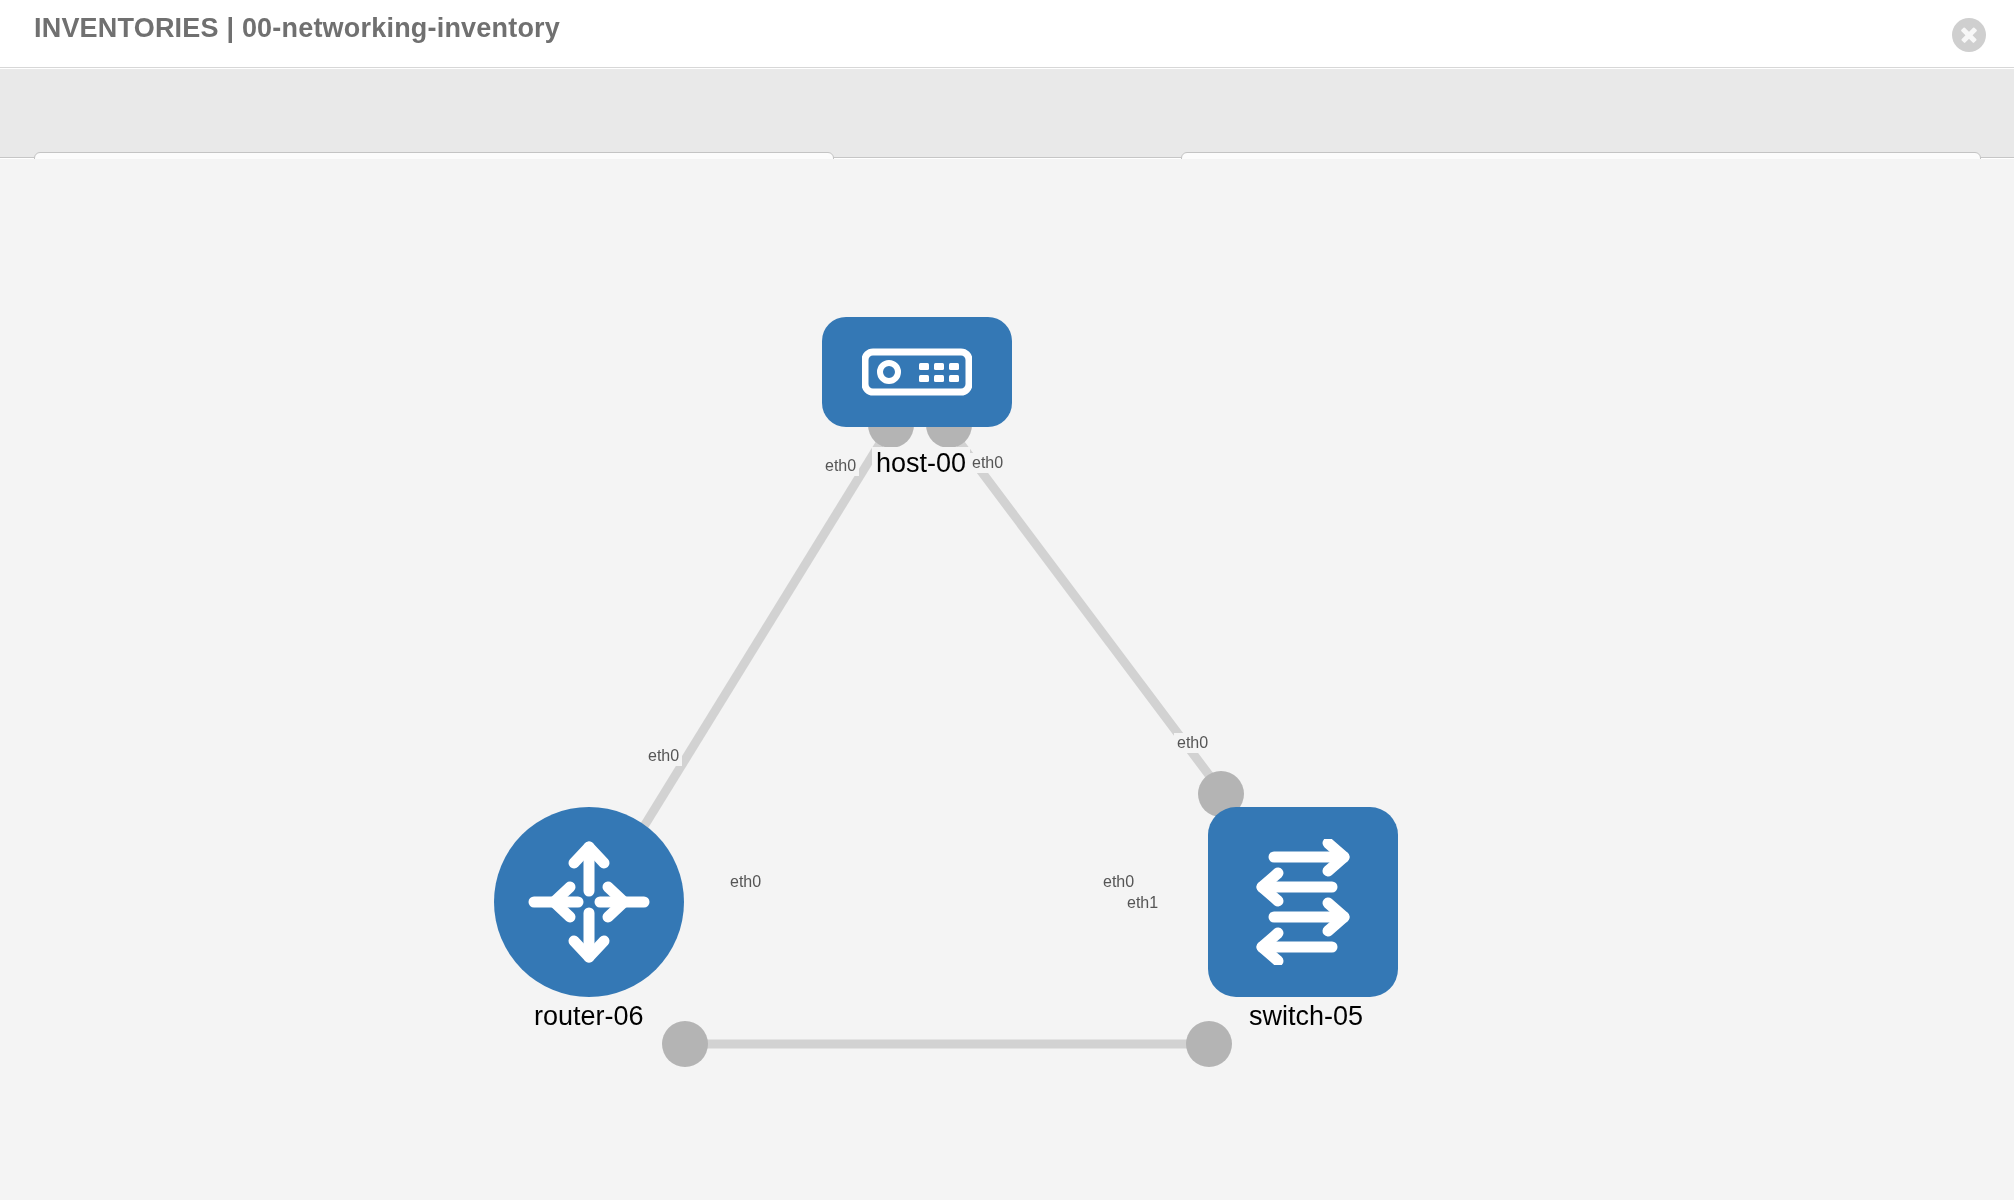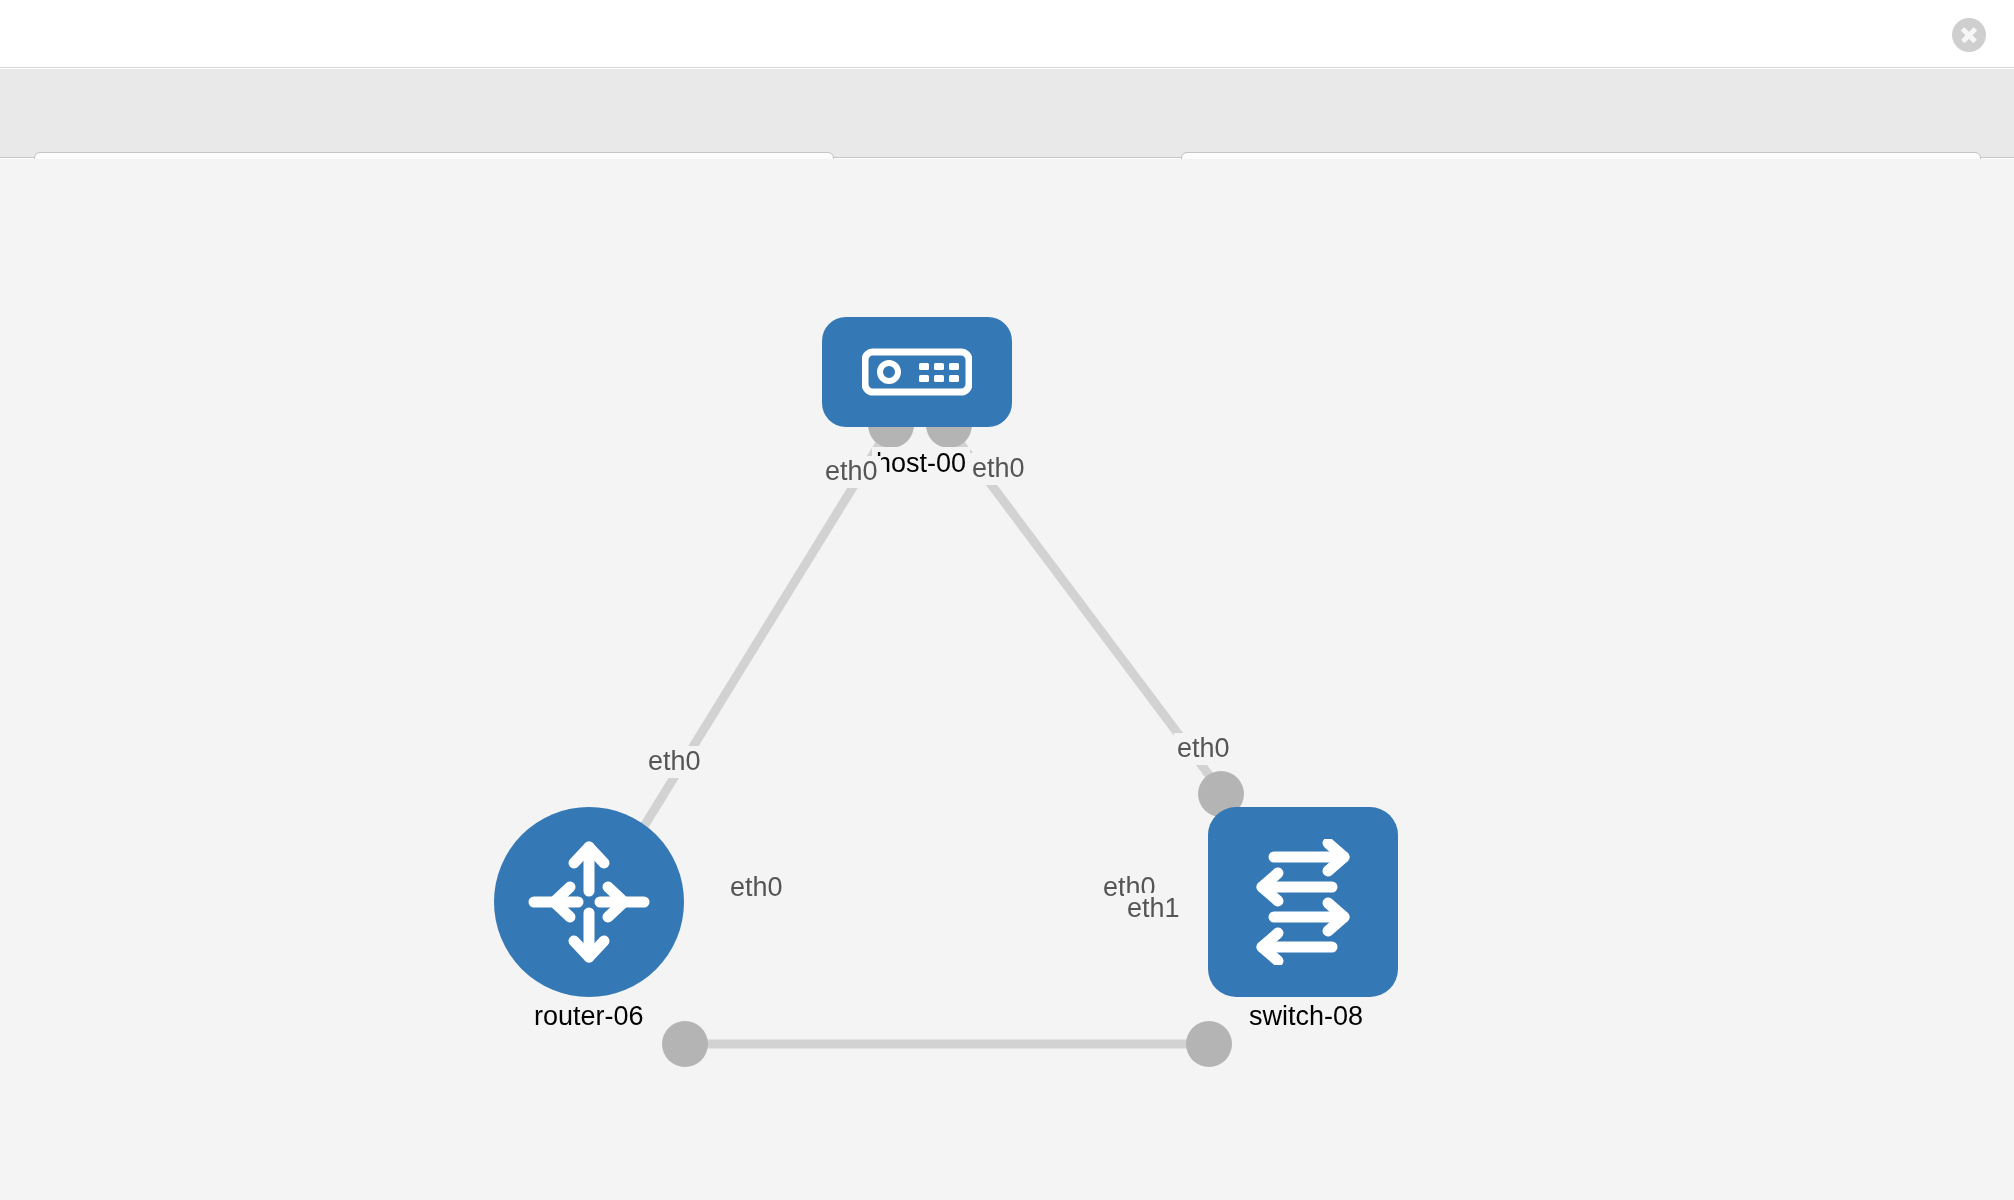--- a/index.html
+++ b/index.html
@@ -123,26 +123,27 @@
 
   
   .lbl {
     position: absolute;
     background: #f4f4f4;
     color: #555555;
     white-space: nowrap;
     line-height: 1.1;
   }
   .lbl-node { font-size: 27px; color: #000000; }
-  .lbl-port { font-size: 27px; color: #555; }
+  .lbl-port { font-size: 16px; color: #555; }
 </style>
 </head>
 <body>
 
 <div class="header">
+  <div class="header-title">INVENTORIES | 00-networking-inventory</div>
   <div class="close-btn" title="close"></div>
 </div>
 
 <div class="toolbar">
 
   <div class="select-box" id="actions-select">
     <span class="sel-text">ACTIONS</span>
     <span class="caret"></span>
   </div>
 
@@ -226,21 +227,21 @@
         <line x1="92" y1="108" x2="22" y2="108"></line>
         <polyline points="38,94 22,108 38,122"></polyline>
       </g>
     </svg>
   </div>
 
   <div class="lbl lbl-node" style="left:872px; top:288px; padding:2px 4px;">host-00</div>
 
   <div class="lbl lbl-node" style="left:530px; top:841px; padding:2px 4px;">router-06</div>
 
-  <div class="lbl lbl-node" style="left:1245px; top:841px; padding:2px 4px;">switch-08</div>
+  <div class="lbl lbl-node" style="left:1245px; top:841px; padding:2px 4px;">switch-05</div>
 
   <div class="lbl lbl-port" style="left:822px; top:297px; padding:1px 3px;">eth0</div>
 
   <div class="lbl lbl-port" style="left:969px; top:294px; padding:1px 3px;">eth0</div>
 
   <div class="lbl lbl-port" style="left:645px; top:587px; padding:1px 3px;">eth0</div>
 
   <div class="lbl lbl-port" style="left:727px; top:713px; padding:1px 3px;">eth0</div>
 
   <div class="lbl lbl-port" style="left:1174px; top:574px; padding:1px 3px;">eth0</div>

